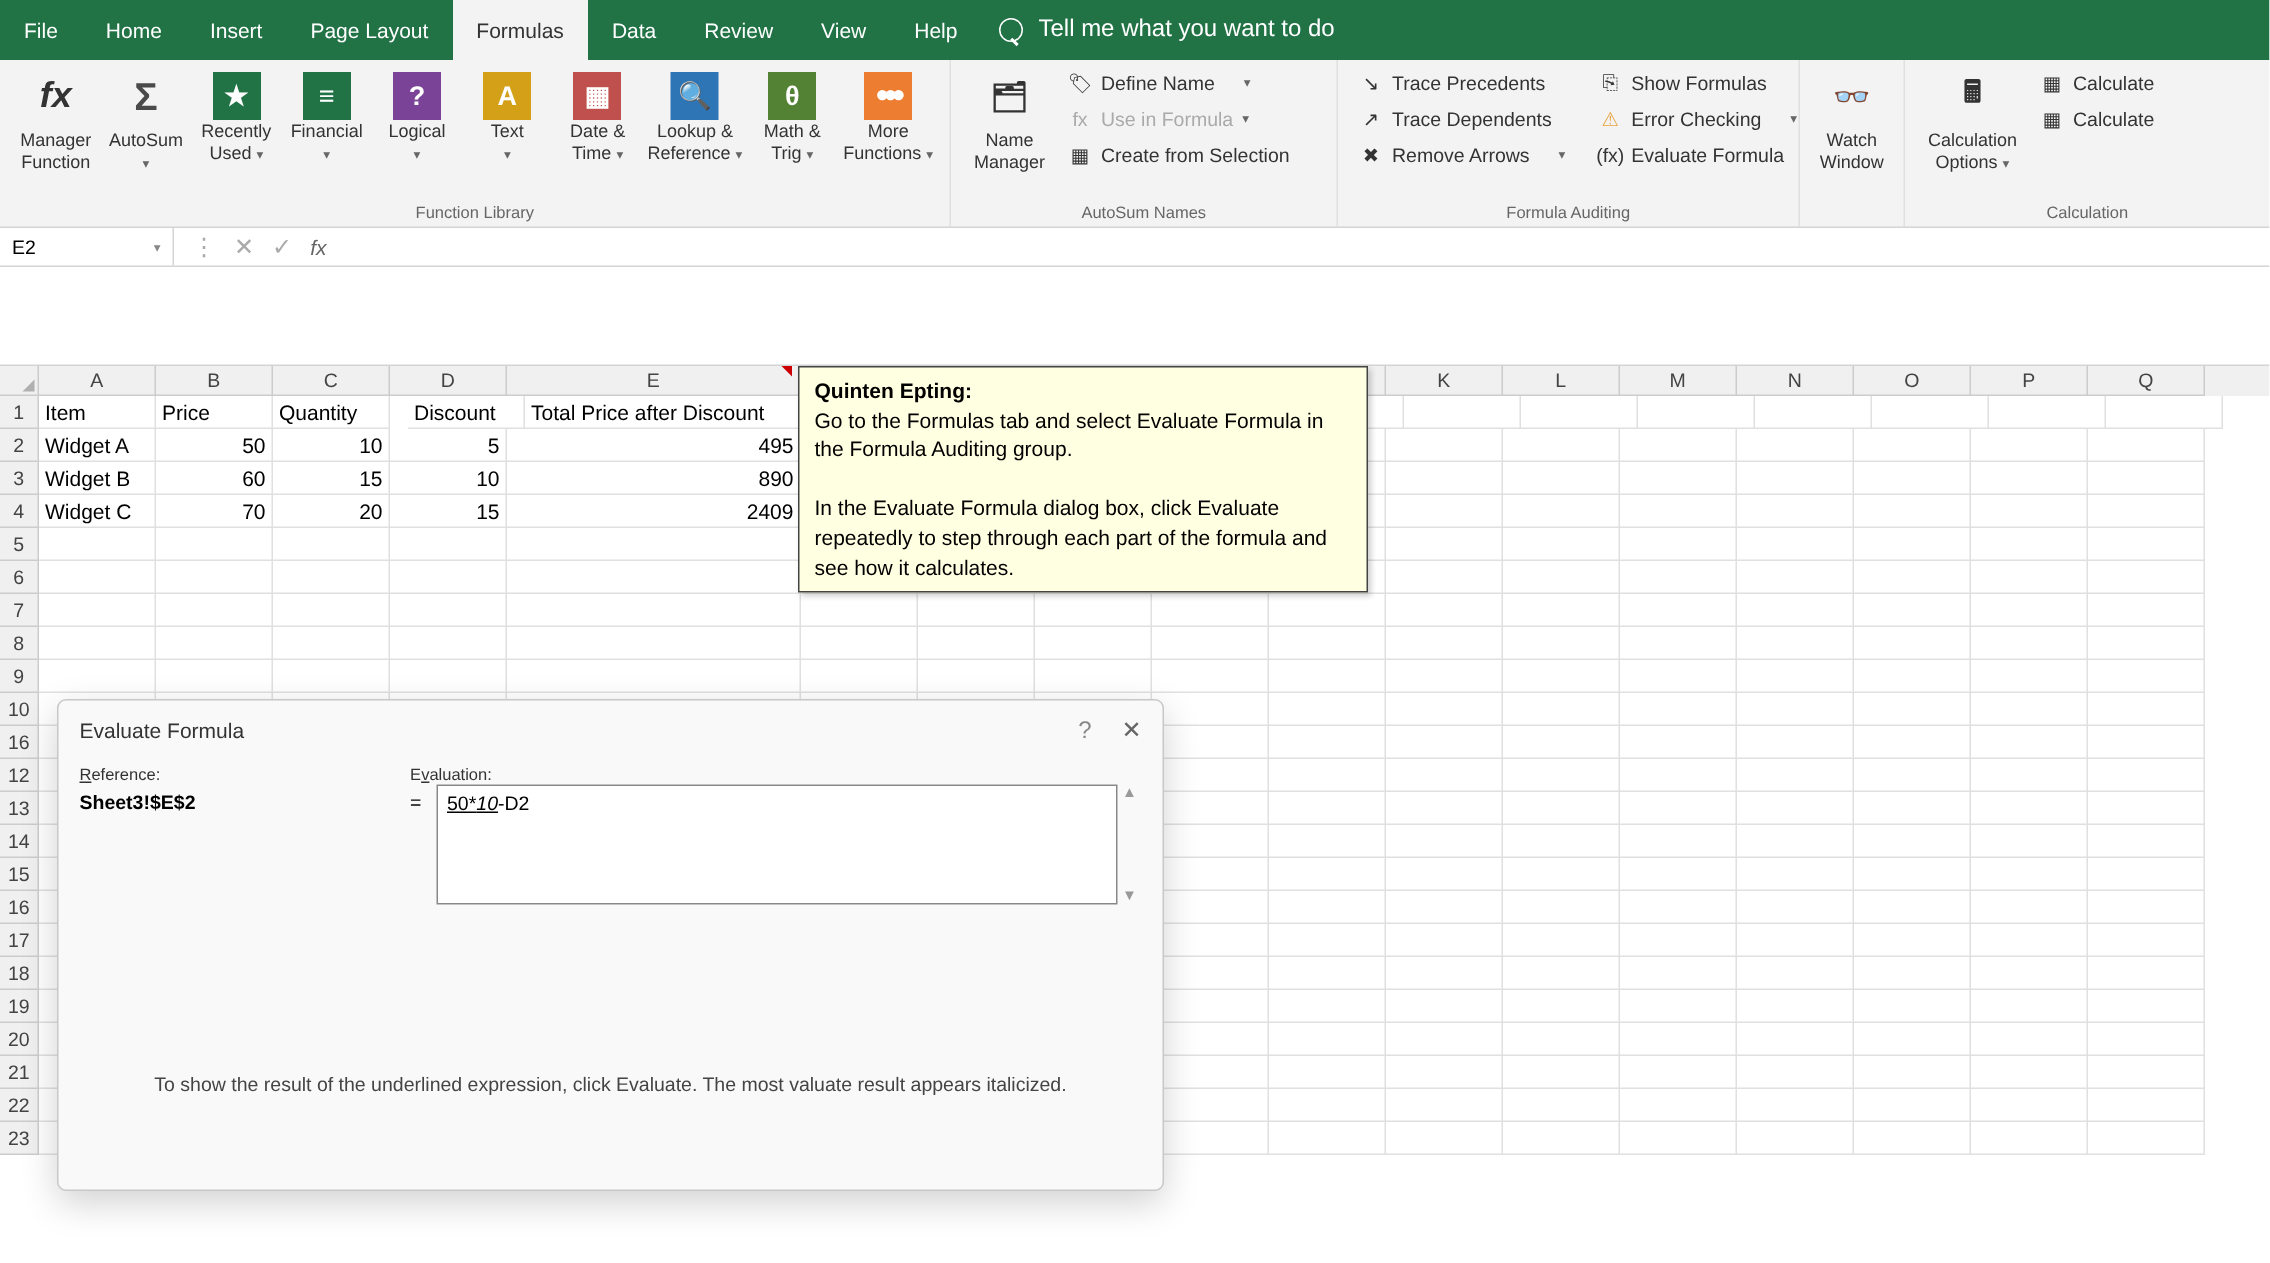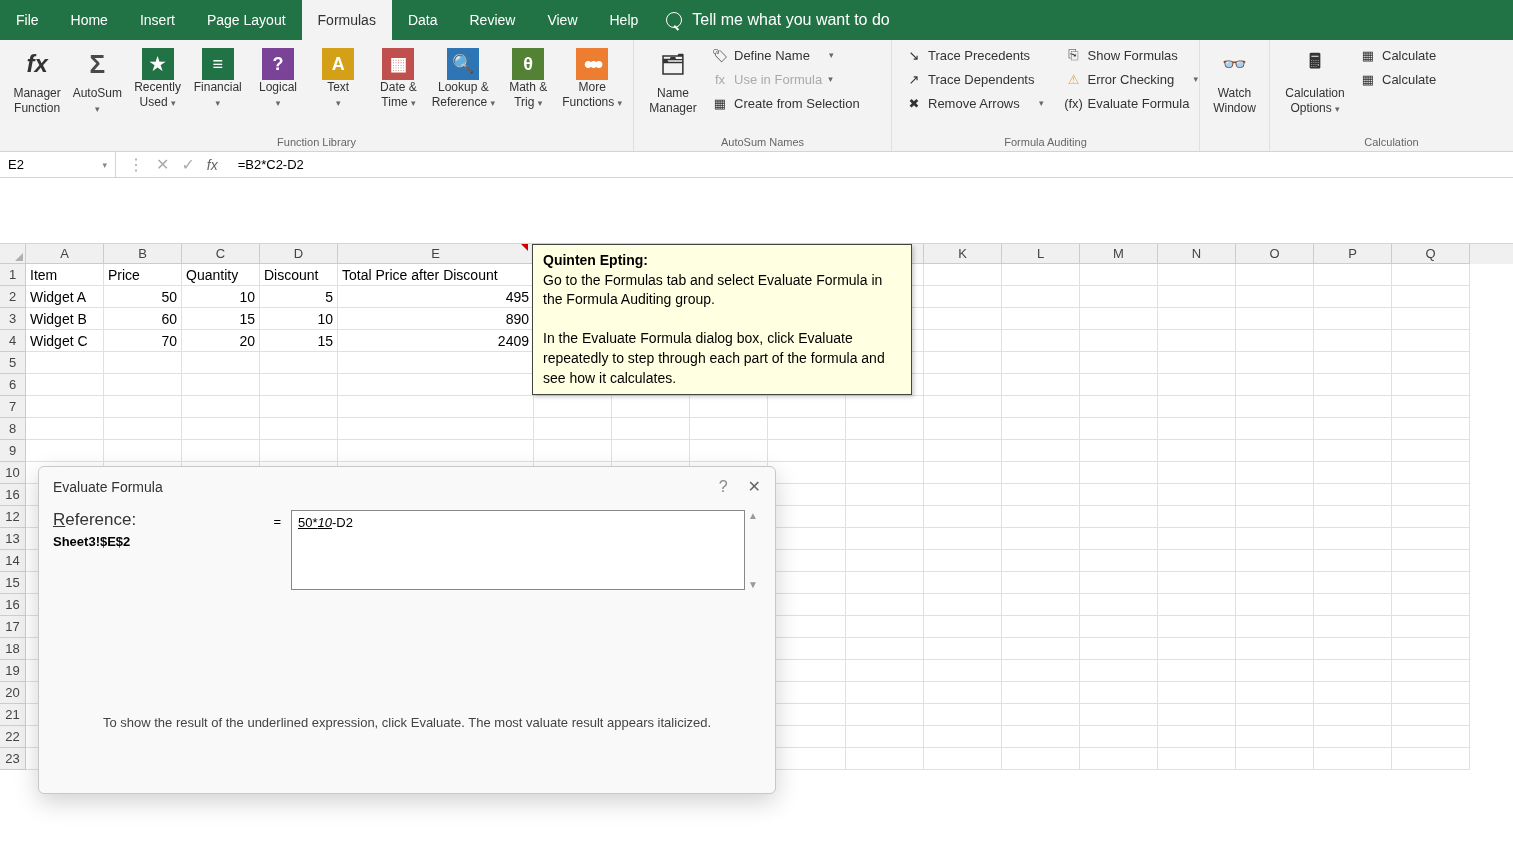--- a/index.html
+++ b/index.html
@@ -64,21 +64,21 @@
 .comment-author { font-weight: bold; }
 .comment-indicator { position: absolute; left: 521px; top: 0; width: 0; height: 0; border-left: 7px solid transparent; border-top: 7px solid #c00; z-index: 6; }
 
 
 .dialog { position: absolute; left: 38px; top: 466px; width: 738px; height: 328px; background: #f9f9f9; border: 1px solid #c8c8c8; border-radius: 6px; box-shadow: 0 8px 24px rgba(0,0,0,.18); z-index: 10; }
 .dlg-title { padding: 10px 14px; font-size: 14px; color: #333; display: flex; justify-content: space-between; align-items: center; }
 .dlg-close { width: 28px; text-align: center; color: #666; cursor: pointer; font-size: 16px; }
 .dlg-help { color: #888; margin-right: 16px; cursor: pointer; font-size: 16px; }
 .dlg-body { padding: 4px 14px; }
 .dlg-row { display: flex; }
-.dlg-label { font-size: 17px; color: #333; }
+.dlg-label { font-size: 11px; color: #333; }
 .dlg-ref { width: 230px; }
 .dlg-refval { font-weight: bold; font-size: 13px; margin-top: 4px; }
 .dlg-eq { margin: 4px 10px 0 0; font-size: 13px; }
 .eval-box { width: 454px; height: 80px; border: 1px solid #888; background: #fff; padding: 4px 6px; font-size: 13px; overflow-y: auto; }
 .dlg-hint { position: absolute; left: 0; right: 0; top: 248px; text-align: center; font-size: 13px; color: #444; }
 .dlg-buttons { position: absolute; bottom: 14px; right: 14px; display: flex; gap: 16px; }
 .dlg-btn { width: 108px; height: 26px; border: 1px solid #999; background: #fdfdfd; font-size: 13px; cursor: pointer; }
 .dlg-btn.primary { border: 1.5px solid #2a6099; }
 .dlg-btn.disabled { color: #999; }
 
@@ -237,21 +237,20 @@
   <div class="name-box">
     <span>E2</span>
     <span class="nb-chev">▾</span>
   </div>
   <div class="fb-icons">
     <span>⋮</span>
     <span>✕</span>
     <span>✓</span>
     <span class="fb-fx">fx</span>
   </div>
-  <div class="fb-input">=B2*C2-D2</div>
 </div>
 <div class="fb-expand"></div>
 
 <div class="grid-area">
   <div class="col-headers">
     <div class="corner"></div>
     <div id="col-headers-container" style="display:flex">
         <div class="col-h" style="width: 78px;">A</div>
         <div class="col-h" style="width: 78px;">B</div>
         <div class="col-h" style="width: 78px;">C</div>
@@ -270,21 +269,21 @@
         <div class="col-h" style="width: 78px;">P</div>
         <div class="col-h" style="width: 78px;">Q</div>
       </div>
   </div>
   <div id="rows-container">
       <div class="row">
         <div class="row-h">1</div>
         <div class="cell" style="width: 78px;">Item</div>
         <div class="cell" style="width: 78px;">Price</div>
         <div class="cell" style="width: 78px;">Quantity</div>
-        <div class="cell" style="width: 78px;">Discount</div>
+        <div class="cell" style="width: 78px; margin-left: 12px;">Discount</div>
         <div class="cell" style="width: 196px;">Total Price after Discount</div>
         <div class="cell" style="width: 78px;"></div>
         <div class="cell" style="width: 78px;"></div>
         <div class="cell" style="width: 78px;"></div>
         <div class="cell" style="width: 78px;"></div>
         <div class="cell" style="width: 78px;"></div>
         <div class="cell" style="width: 78px;"></div>
         <div class="cell" style="width: 78px;"></div>
         <div class="cell" style="width: 78px;"></div>
         <div class="cell" style="width: 78px;"></div>
@@ -750,20 +749,21 @@
       <span class="dlg-close">✕</span>
     </span>
   </div>
   <div class="dlg-body">
     <div class="dlg-row">
       <div class="dlg-ref">
         <div class="dlg-label"><span class="u">R</span><span>eference:</span></div>
         <div class="dlg-refval">Sheet3!$E$2</div>
       </div>
       <div>
+        <div class="dlg-label">E<span class="u">v</span>aluation:</div>
         <div class="dlg-row">
           <div class="dlg-eq">=</div>
           <div class="eval-box">
             <span class="u"><span>50*</span><span class="it">10</span></span><span>-D2</span>
           </div>
           <div style="width:16px;display:flex;flex-direction:column;justify-content:space-between;height:80px;color:#999;font-size:10px;align-items:center">
             <span>▲</span>
             <span>▼</span>
           </div>
         </div>

